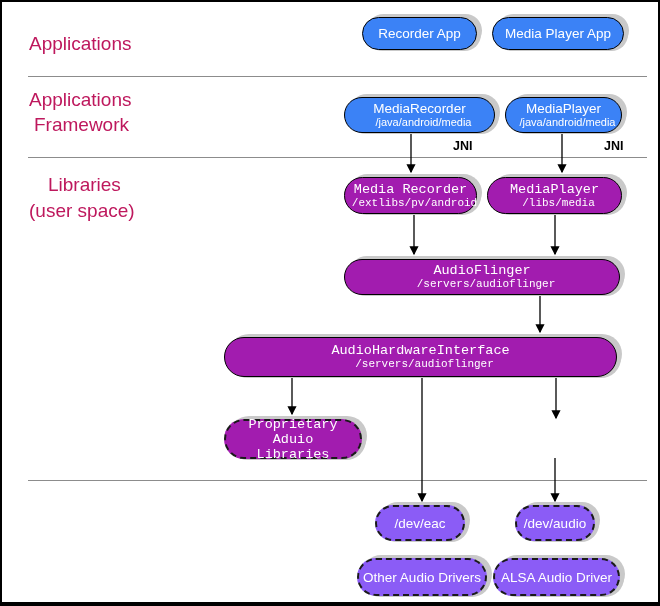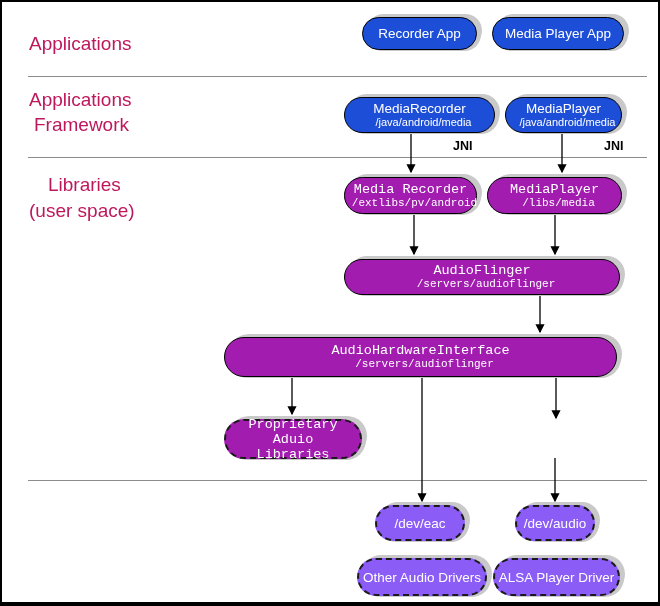--- a/index.html
+++ b/index.html
@@ -15,21 +15,21 @@
   }
   .node{
     position:absolute;box-sizing:border-box;border-radius:999px;
     display:flex;flex-direction:column;align-items:center;justify-content:center;
     color:#ffffff;text-align:center;
     border:1.5px solid #000;
     box-shadow:5px -3px 0 #c9c9c9, 4px 1px 0 #c9c9c9;
   }
   .node .t{font-size:13.5px;line-height:15px;}
   .node .s{font-size:11px;line-height:13px;margin-left:8px;}
-  .blue{background:#1d4ed8;}
+  .blue{background:#3b82f6;}
   .green{background:#a21caf;font-family:Liberation Mono, monospace;}
   .red{background:#8b5cf6;}
   .dashed{border:2px dashed #1a1a1a;}
   .jni{
     position:absolute;color:#000;font-size:12.5px;font-weight:700;line-height:14px;margin-left:35px;
   }
   #edges{position:absolute;left:0;top:0;pointer-events:none;}
 </style>
 </head>
 <body>
@@ -106,16 +106,16 @@
   <div class="node red dashed" style="left:373px;top:503px;width:90px;height:36px">
     <span class="t">/dev/eac</span>
   </div>
   <div class="node red dashed" style="left:513px;top:503px;width:80px;height:36px">
     <span class="t">/dev/audio</span>
   </div>
   <div class="node red dashed" style="left:355px;top:556px;width:130px;height:38px">
     <span class="t">Other Audio Drivers</span>
   </div>
   <div class="node red dashed" style="left:491px;top:556px;width:127px;height:38px">
-    <span class="t">ALSA Player Driver</span>
+    <span class="t">ALSA Audio Driver</span>
   </div>
 
 </div>
 
 </body></html>

